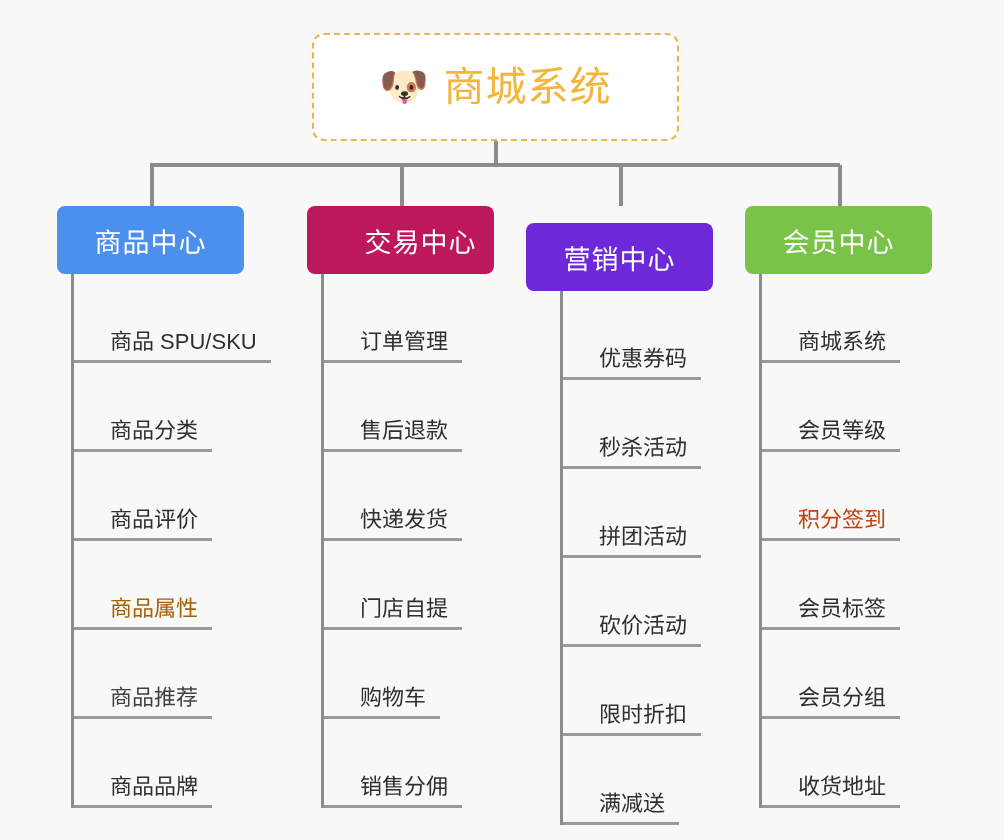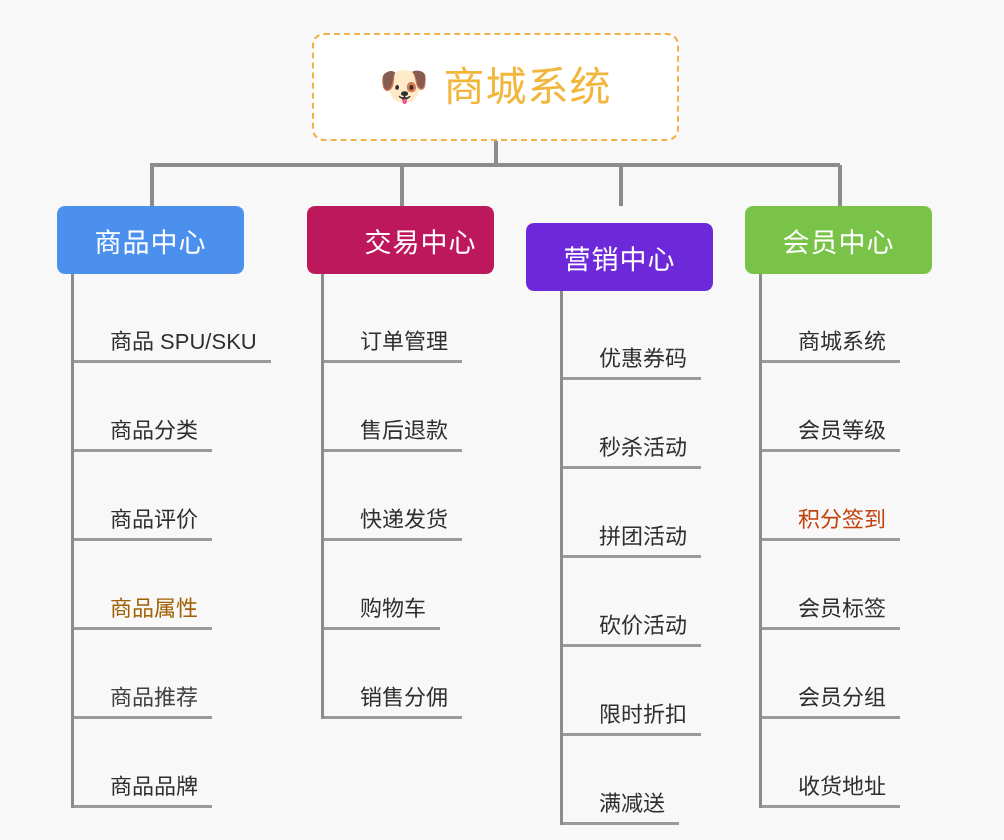--- a/index.html
+++ b/index.html
@@ -168,20 +168,23 @@
           <div class="leaf">
             <span class="leaf-label" style="color: rgb(47, 47, 47); border-bottom-color: rgb(154, 154, 154);">订单管理</span>
           </div>
           <div class="leaf">
             <span class="leaf-label" style="color: rgb(47, 47, 47); border-bottom-color: rgb(154, 154, 154);">售后退款</span>
           </div>
           <div class="leaf">
             <span class="leaf-label" style="color: rgb(47, 47, 47); border-bottom-color: rgb(154, 154, 154);">快递发货</span>
           </div>
           <div class="leaf">
+            <span class="leaf-label" style="color: rgb(47, 47, 47); border-bottom-color: rgb(154, 154, 154);">门店自提</span>
+          </div>
+          <div class="leaf">
             <span class="leaf-label" style="color: rgb(47, 47, 47); border-bottom-color: rgb(154, 154, 154);">购物车</span>
           </div>
           <div class="leaf">
             <span class="leaf-label" style="color: rgb(47, 47, 47); border-bottom-color: rgb(154, 154, 154);">销售分佣</span>
           </div>
         </div>
       </div>
       <div class="branch" style="left: 526px; width: 187px;">
         <div class="branch-head" style="background: #6d28d9; margin-top: 17px;">
           <span>营销中心</span>

